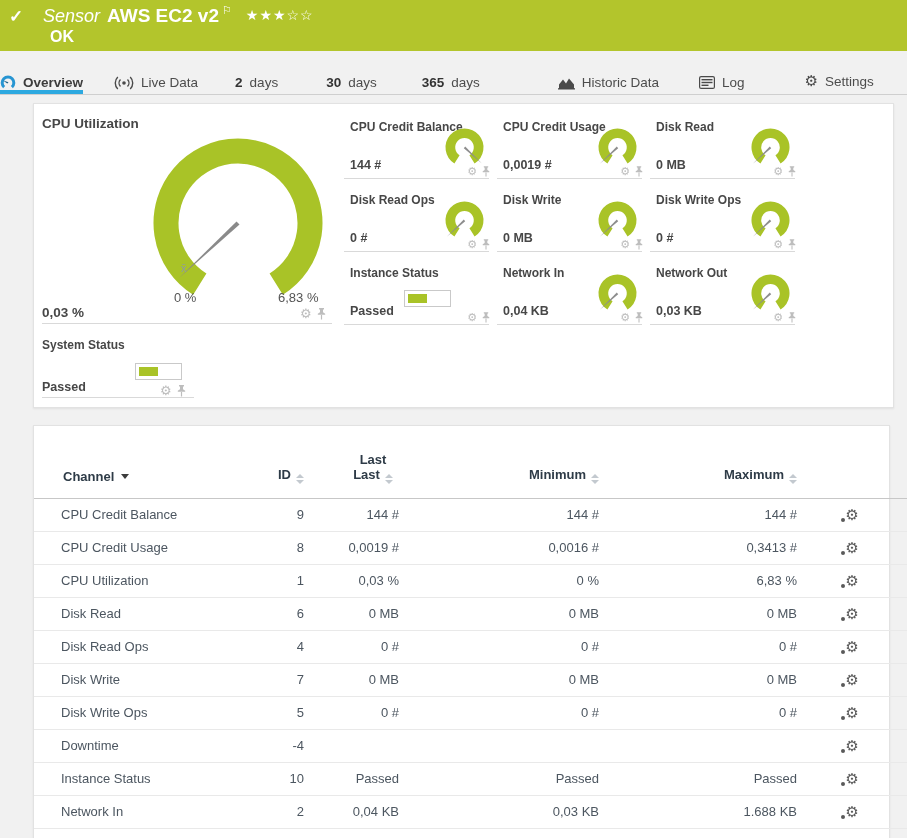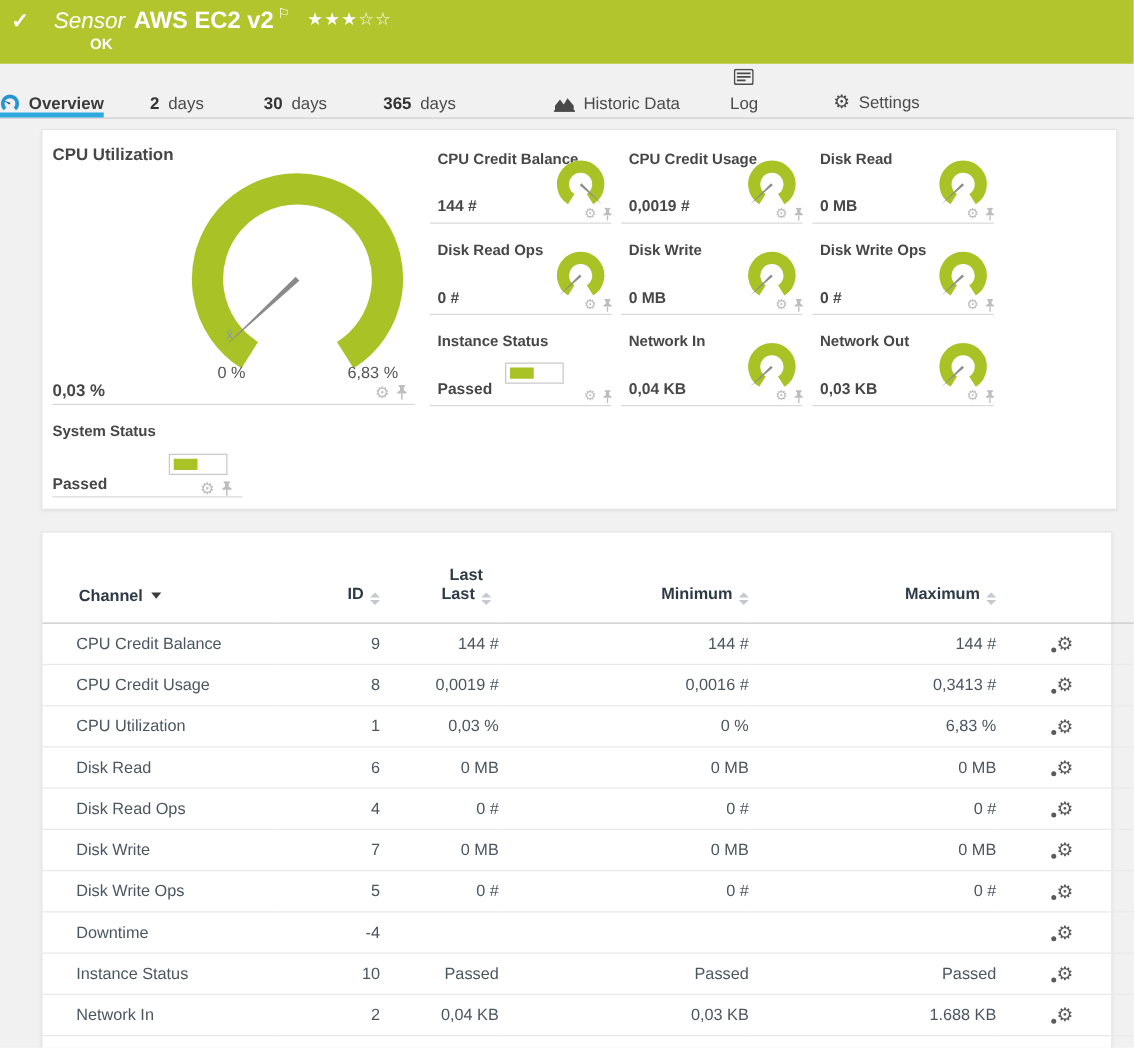--- a/index.html
+++ b/index.html
@@ -7,21 +7,21 @@
     font-family:"Liberation Sans", sans-serif; color:#474747; }
 
   
   .topbar { position:relative; height:51px; background:#b3c52c; color:#fff; }
   .topbar .check { position:absolute; left:9px; top:6px; font-size:17px; font-weight:bold; }
   .topbar .line1 { position:absolute; left:43px; top:4px; white-space:nowrap; }
   .topbar .kicker { font-style:italic; font-size:18px; margin-right:7px; }
   .topbar .sensor-title { font-size:19px; font-weight:bold; }
   .topbar .flag { font-size:11px; vertical-align:8px; margin-left:3px; }
   .topbar .stars { font-size:14px; letter-spacing:1px; margin-left:14px; vertical-align:2px; }
-  .topbar .status-ok { position:absolute; left:72px; top:28px; font-size:12px; font-weight:bold; }
+  .topbar .status-ok { position:absolute; left:50px; top:28px; font-size:16px; font-weight:bold; }
 
   
   .tabbar { height:44px; background:#f1f1f1; border-bottom:1px solid #cfcfcf;
     display:flex; align-items:flex-end; }
   .tab { display:flex; align-items:center; gap:7px; font-size:13.5px; color:#4c4c4c;
     border-bottom:4px solid transparent; padding-top:3px; cursor:pointer; white-space:nowrap; }
   .tab.active { border-bottom-color:#2da9e0; font-weight:bold; color:#3c3c3c; }
   .tab .num { font-weight:bold; color:#333; }
   .tab svg, .tab .glyph { flex:0 0 auto; }
   .tab .glyph { font-size:15px; color:#4a4a4a; }
@@ -102,40 +102,47 @@
 </header>
 
 <nav class="tabbar" id="tabbar">
     <div class="tab active" style="margin-left: 0px;">
       <svg width="16" height="15" viewBox="0 0 18 17">
         <path d="M4.6 13.8 A6.6 6.6 0 1 1 13.4 13.8" fill="none" stroke="#2795d2" stroke-width="3.4"></path>
         <polygon points="9.6,8.3 8.2,9.7 3.4,6.2" fill="#1b5f86"></polygon>
       </svg>
       <span>Overview</span>
     </div>
+    <div class="tab" style="margin-left: 31px;">
+      <svg width="20" height="14" viewBox="0 0 20 14">
+        <circle cx="10" cy="7" r="1.8" fill="#4a4a4a"></circle>
+        <path d="M6.5 3.5 a5 5 0 0 0 0 7 M13.5 3.5 a5 5 0 0 1 0 7 M3.8 1 a8.4 8.4 0 0 0 0 12 M16.2 1 a8.4 8.4 0 0 1 0 12" fill="none" stroke="#4a4a4a" stroke-width="1.4"></path>
+      </svg>
+      <span>Live Data</span>
+    </div>
     <div class="tab" style="margin-left: 37px;">
       <span class="num">2</span>
       <span>days</span>
     </div>
     <div class="tab" style="margin-left: 48px;">
       <span class="num">30</span>
       <span>days</span>
     </div>
     <div class="tab" style="margin-left: 45px;">
       <span class="num">365</span>
       <span>days</span>
     </div>
     <div class="tab" style="margin-left: 78px;">
       <svg width="17" height="14" viewBox="0 0 17 14">
         <path d="M1 13 V8.5 L5 3.5 L8 7.5 L11 2.5 L16 8.5 V13 Z" fill="#4a4a4a"></path>
         <rect x="0" y="12.2" width="17" height="1.3" fill="#4a4a4a"></rect>
       </svg>
       <span>Historic Data</span>
     </div>
-    <div class="tab" style="margin-left: 40px; flex-direction: column;">
+    <div class="tab" style="margin-left: 40px;">
       <svg width="16" height="13" viewBox="0 0 16 13">
         <rect x="0.6" y="0.6" width="14.8" height="11.8" rx="1.5" fill="none" stroke="#4a4a4a" stroke-width="1.2"></rect>
         <rect x="2.5" y="3" width="11" height="1.4" fill="#4a4a4a"></rect>
         <rect x="2.5" y="5.8" width="11" height="1.4" fill="#4a4a4a"></rect>
         <rect x="2.5" y="8.6" width="7" height="1.4" fill="#4a4a4a"></rect>
       </svg>
       <span>Log</span>
     </div>
     <div class="tab" style="margin-left: 60px;">
       <span class="glyph">⚙</span>

